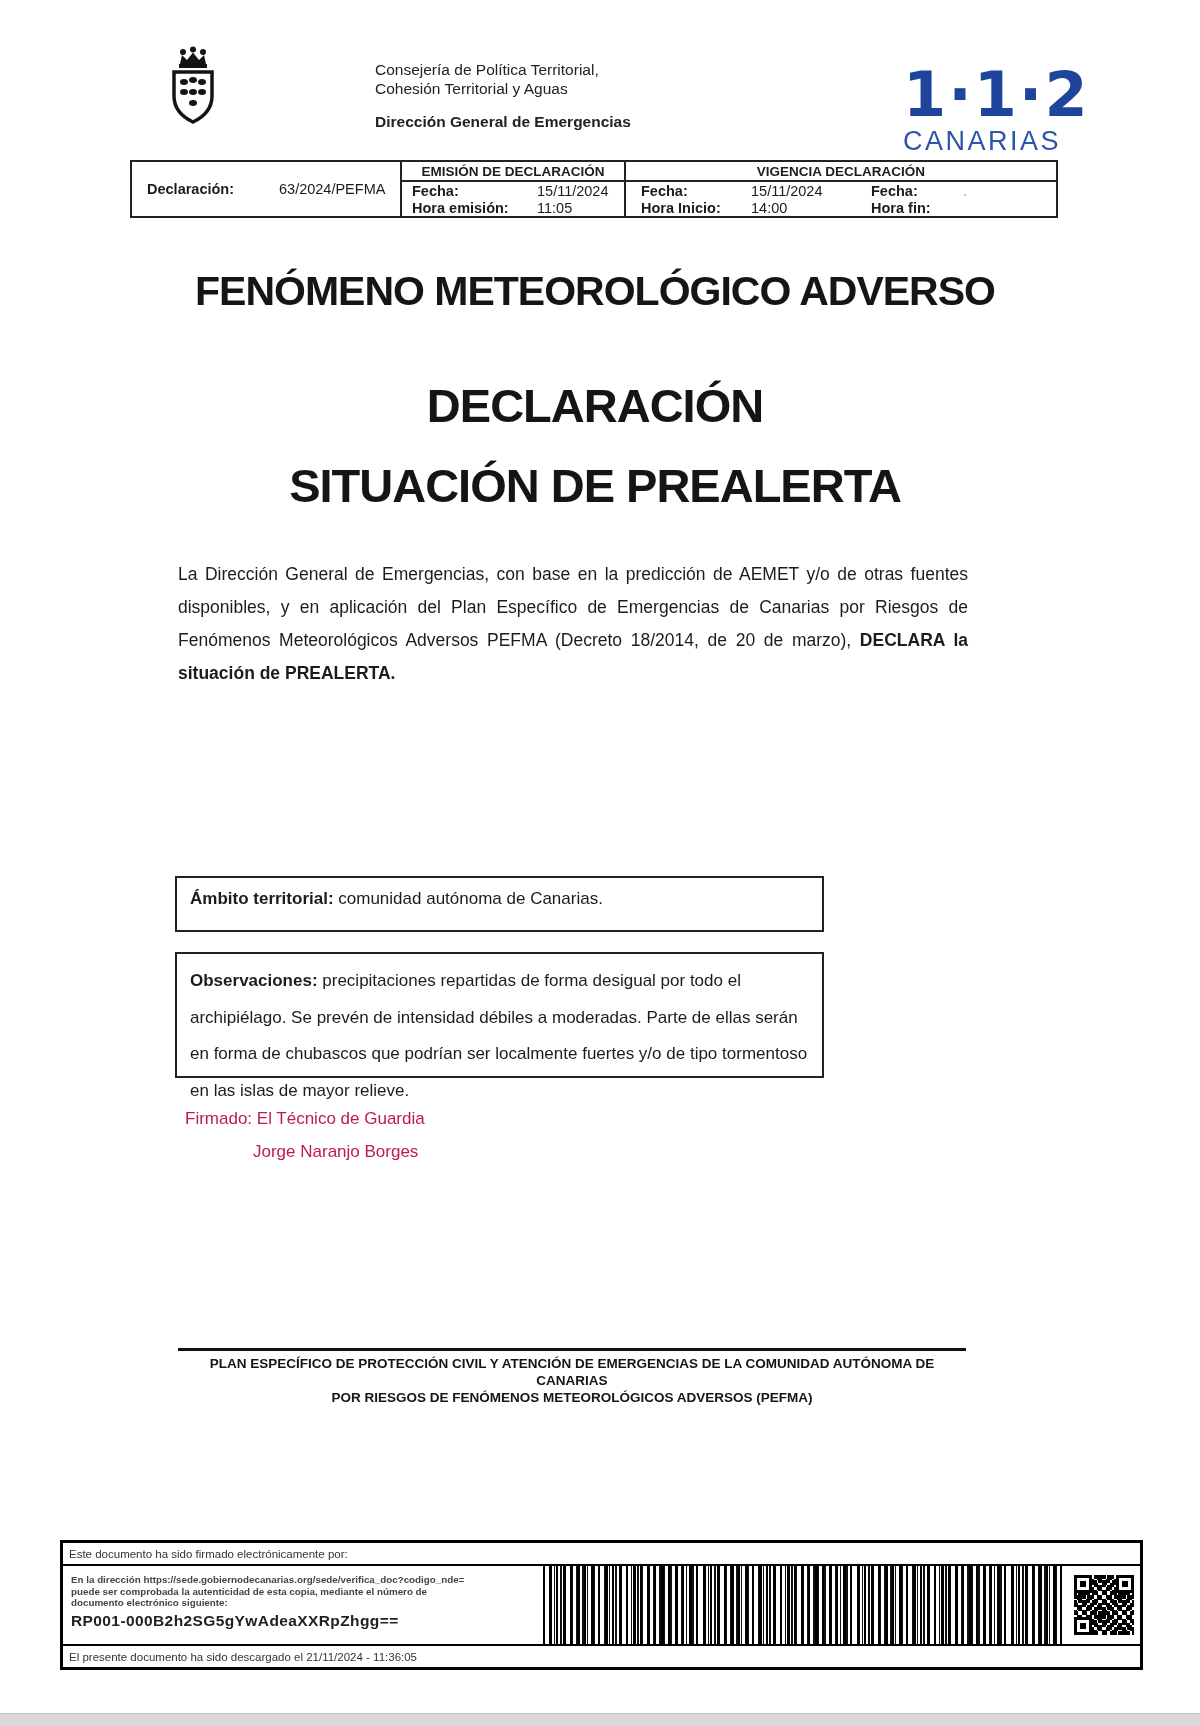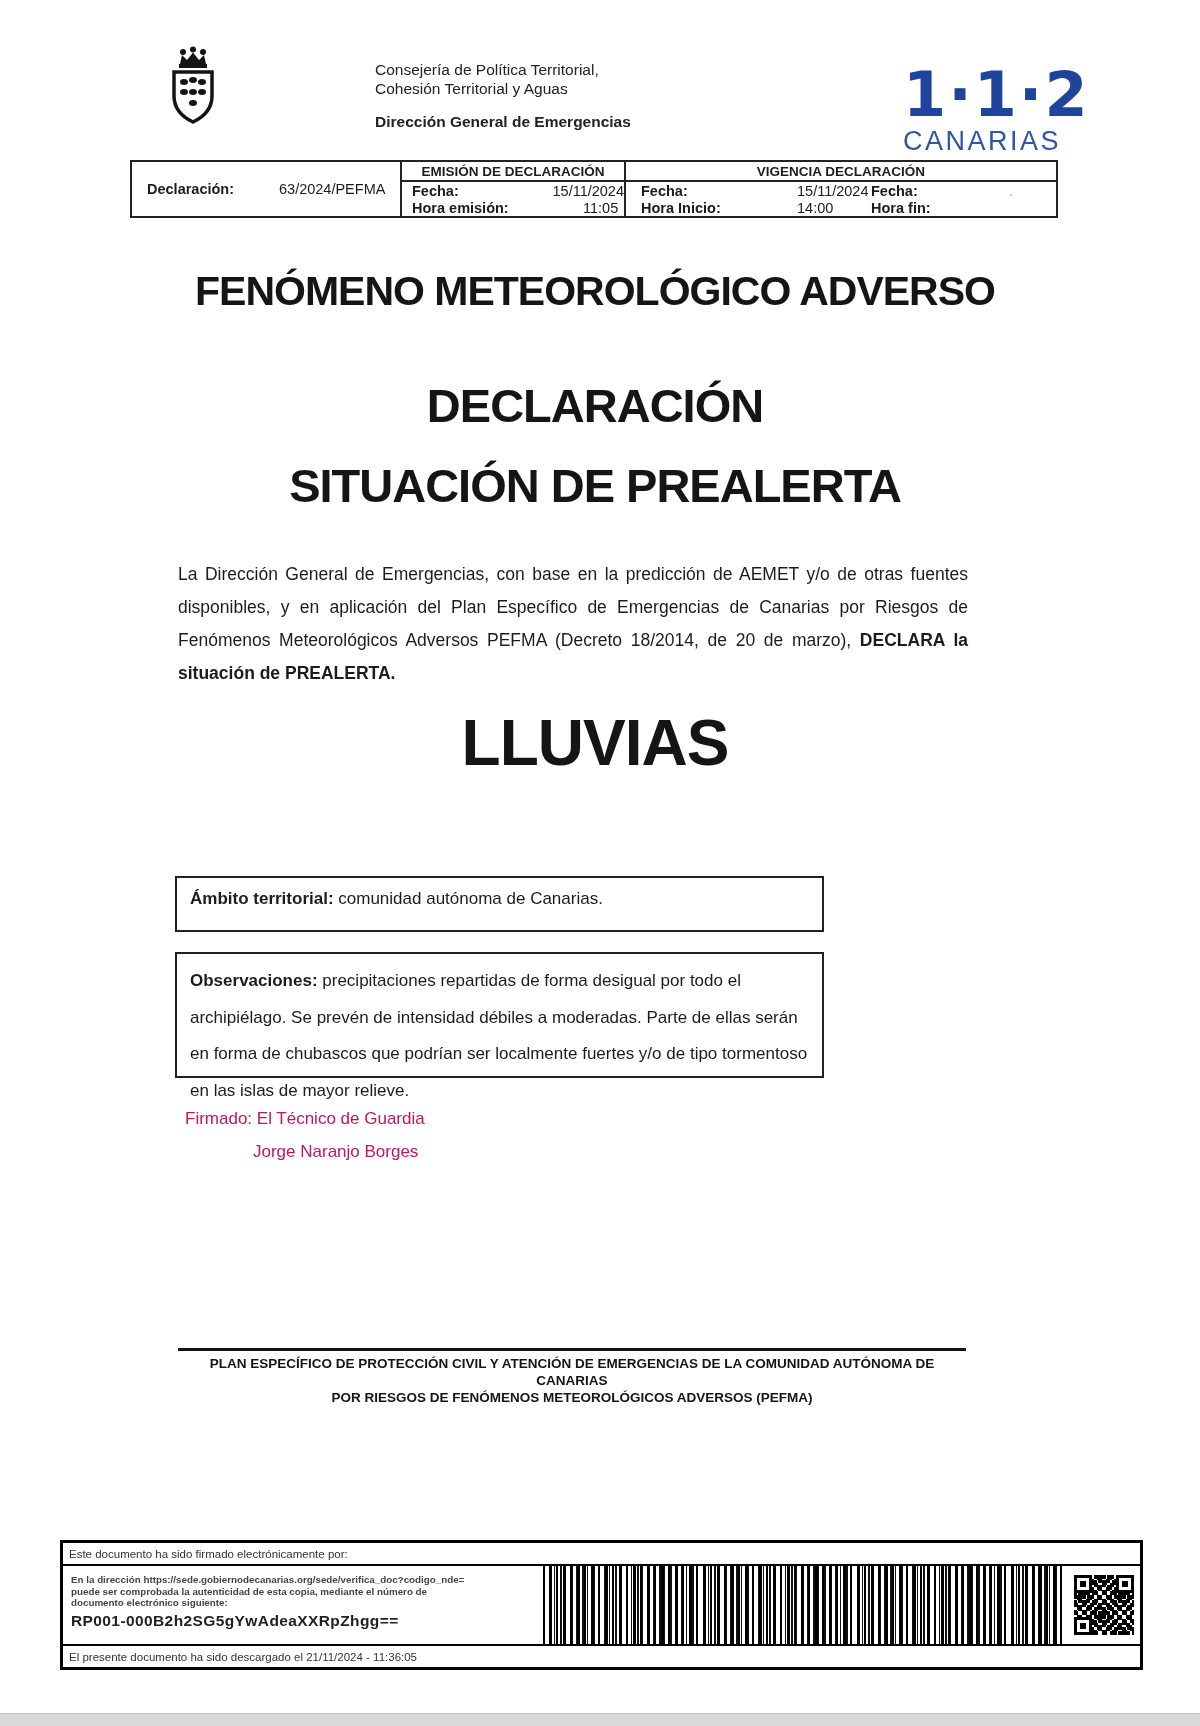--- a/index.html
+++ b/index.html
@@ -18,21 +18,21 @@
   .logo112 .reg{font-size:27px;letter-spacing:2.5px;color:#2d55a8;margin-top:2px;}
   
   .decl-table{position:absolute;left:130px;top:160px;width:928px;height:58px;border:2px solid #222;display:flex;box-sizing:border-box;font-size:14.5px;}
   .cell{box-sizing:border-box;height:100%;}
   .cell-left{width:268px;display:flex;align-items:center;padding-left:15px;}
   .cell-left .lbl{font-weight:bold;width:132px;}
   .cell-mid{width:224px;border-left:2px solid #222;}
   .cell-right{flex:1;border-left:2px solid #222;}
   .cell-head{font-weight:bold;text-align:center;font-size:13.5px;border-bottom:2px solid #222;padding:2px 0 1px;}
   .cell-body{padding:1px 0 0 10px;line-height:17px;}
-  .kv{display:flex;gap:46px;}
+  .kv{display:flex;}
   .kv .k{font-weight:bold;}
   .cell-mid .kv .k{width:125px;}
   .vig-body{display:flex;padding-top:1px;line-height:17px;}
   .vig-col1{padding-left:15px;width:230px;}
   .vig-col1 .k{width:110px;}
   .vig-col2 .k{width:92px;}
   .dot-faint{color:#999;}
   
   .title-zone{position:absolute;left:130px;width:930px;text-align:center;font-weight:bold;color:#151515;}
   .t-main{top:268px;font-size:41px;letter-spacing:-1px;}
@@ -157,21 +157,20 @@
       </div>
     </div>
   </div>
 
   <div class="title-zone t-main">FENÓMENO METEOROLÓGICO ADVERSO</div>
   <div class="title-zone t-sub2">SITUACIÓN DE PREALERTA</div>
   <div class="title-zone t-sub1">DECLARACIÓN</div>
 
   <div class="paragraph"><span>La Dirección General de Emergencias, con base en la predicción de AEMET y/o de otras fuentes disponibles, y en aplicación del Plan Específico de Emergencias de Canarias por Riesgos de Fenómenos Meteorológicos Adversos PEFMA (Decreto 18/2014, de 20 de marzo), </span><b>DECLARA la situación de PREALERTA.</b></div>
 
-  <div class="title-zone t-phen">LLUVIAS</div>
 
   <div class="box box-ambito"><span class="lbl">Ámbito territorial:</span><span> comunidad autónoma de Canarias.</span></div>
 
   <div class="box box-obs"><span class="lbl">Observaciones:</span><span> precipitaciones repartidas de forma desigual por todo el archipiélago. Se prevén de intensidad débiles a moderadas. Parte de ellas serán en forma de chubascos que podrían ser localmente fuertes y/o de tipo tormentoso en las islas de mayor relieve.</span></div>
 
   <div class="firmado">
     <div>Firmado: El Técnico de Guardia</div>
     <div class="l2">Jorge Naranjo Borges</div>
   </div>
 

